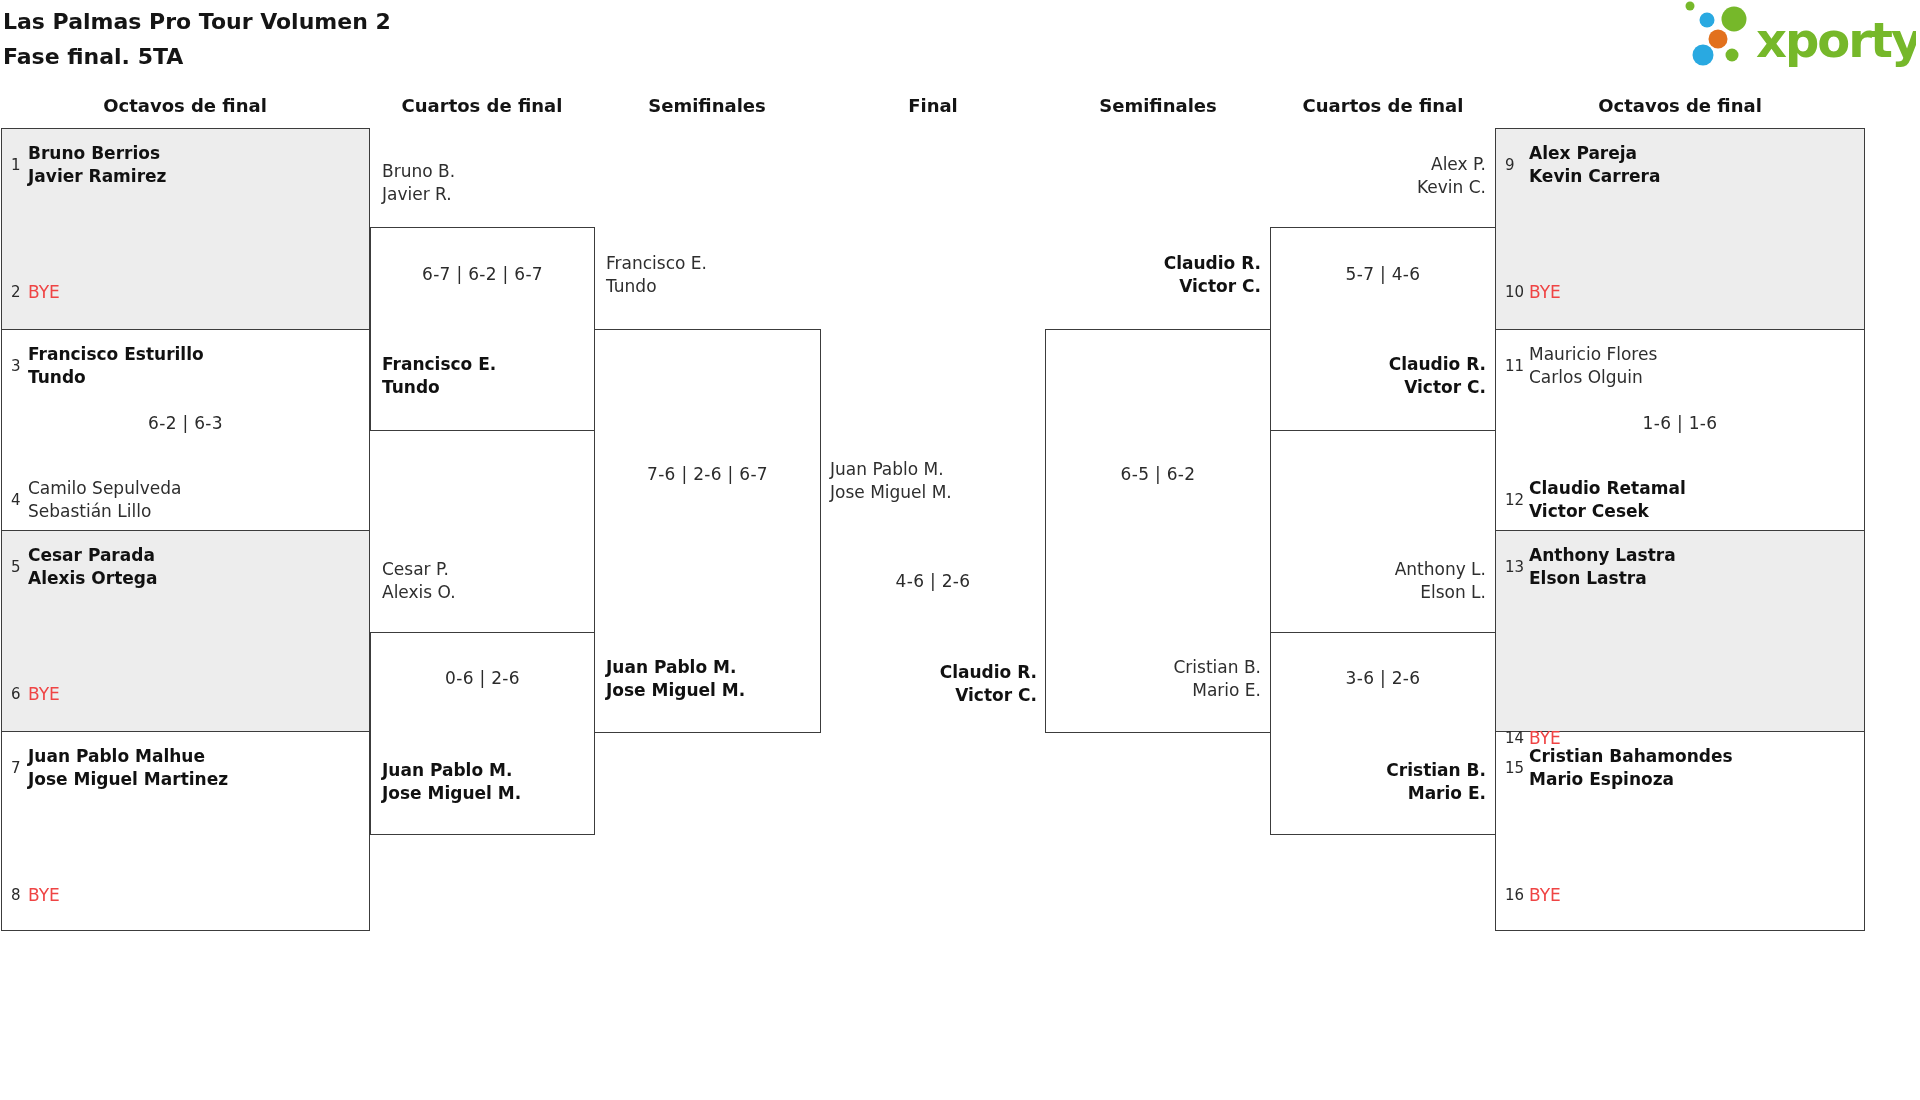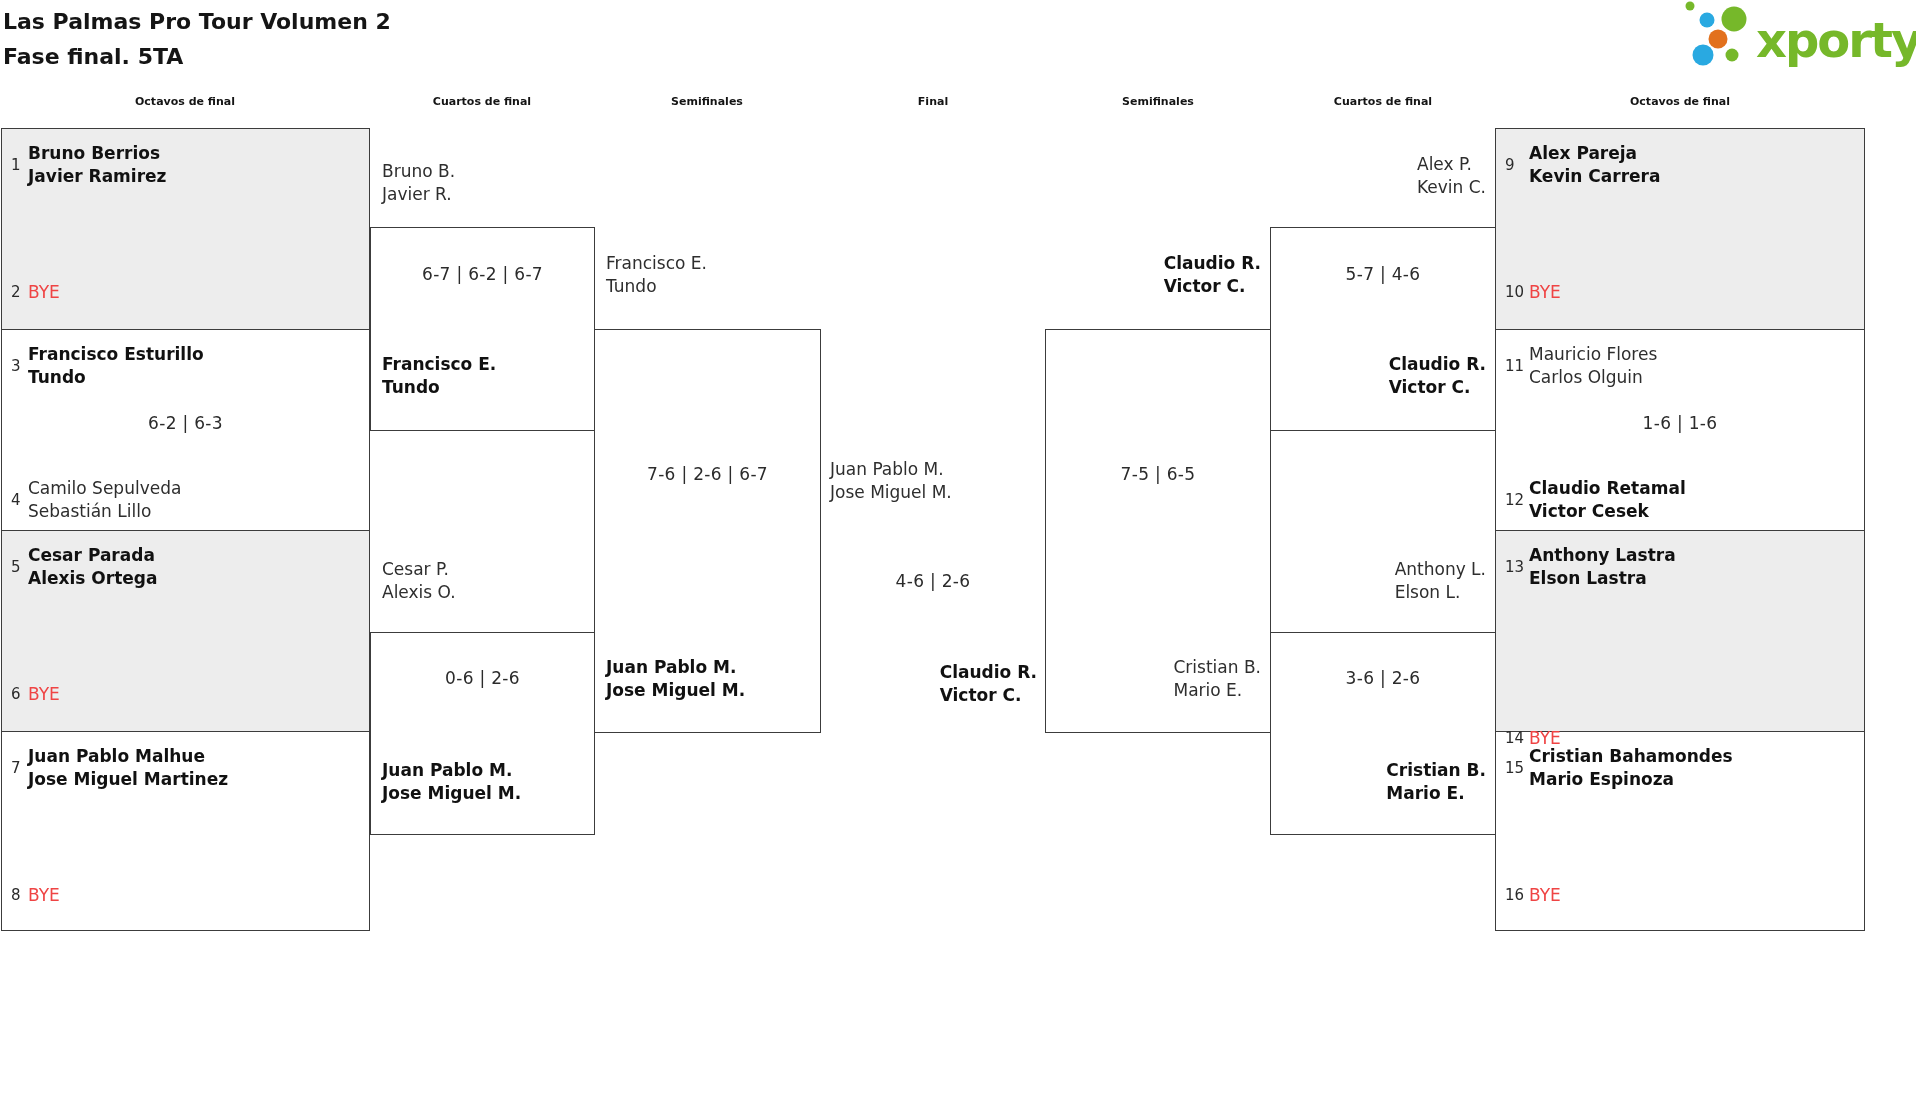--- a/index.html
+++ b/index.html
@@ -2,33 +2,33 @@
 <html><head>
 <meta charset="utf-8">
 <style>
   html,body{margin:0;padding:0;background:#fff;}
   .stage{
     position:relative;width:1920px;height:1100px;background:#ffffff;overflow:hidden;
     font-family:"DejaVu Sans","Liberation Sans",sans-serif;color:#1c1c1c;
   }
   .title{position:absolute;left:3px;top:4px;font-size:22px;line-height:35px;font-weight:600;color:#151515;}
   .logo{position:absolute;left:1680px;top:0;width:236px;height:70px;}
-  .round-header{position:absolute;top:95px;width:220px;text-align:center;font-size:11px;font-weight:600;color:#141414;}
+  .round-header{position:absolute;top:95px;width:220px;text-align:center;font-size:18px;font-weight:600;color:#141414;}
   .box{position:absolute;border:1px solid #3c3c3c;box-sizing:border-box;background:#ffffff;}
   .box.shade{background:#ededed;}
   .entry{position:absolute;display:flex;align-items:center;font-size:17px;line-height:23px;}
   .entry .seed{font-size:15px;font-weight:400;color:#2a2a2a;flex:0 0 auto;text-align:left;}
   .entry .seed.w1{width:10px;margin:0 7px 0 10px;}
   .entry .seed.w2{width:17px;margin:0 7px 0 10px;}
   .names{font-weight:400;color:#2e2e2e;}
   .names.b{font-weight:700;color:#111111;}
   .bye-label{font-size:17px;color:#ef4444;}
   .team{position:absolute;font-size:17px;line-height:23px;font-weight:400;color:#2e2e2e;white-space:nowrap;}
   .team.b{font-weight:700;color:#111111;}
-  .team.ra{text-align:left;}
+  .team.ra{text-align:right;}
   .score{position:absolute;text-align:center;font-size:17px;letter-spacing:.3px;color:#2b2b2b;white-space:nowrap;}
 </style>
 </head>
 <body>
 
 <div class="stage">
 
   <div class="title">
     <div>Las Palmas Pro Tour Volumen 2</div>
     <div>Fase final. 5TA</div>
@@ -213,21 +213,21 @@
   <div class="score" style="left:820px;top:571px;width:226px;">4-6 | 2-6</div>
   <div class="team b ra" style="right:883px;top:661px;">
     <div>Claudio R.</div>
       <div>Victor C.</div>
   </div>
 
   <div class="team b ra" style="right:659px;top:252px;">
     <div>Claudio R.</div>
       <div>Victor C.</div>
   </div>
-  <div class="score" style="left:1045px;top:464px;width:226px;">7-5 | 6-5</div>
+  <div class="score" style="left:1045px;top:464px;width:226px;">6-5 | 6-2</div>
   <div class="team ra" style="right:659px;top:656px;">
     <div>Cristian B.</div>
       <div>Mario E.</div>
   </div>
 
   <div class="team ra" style="right:434px;top:153px;">
     <div>Alex P.</div>
       <div>Kevin C.</div>
   </div>
   <div class="score" style="left:1270px;top:264px;width:226px;">5-7 | 4-6</div>

